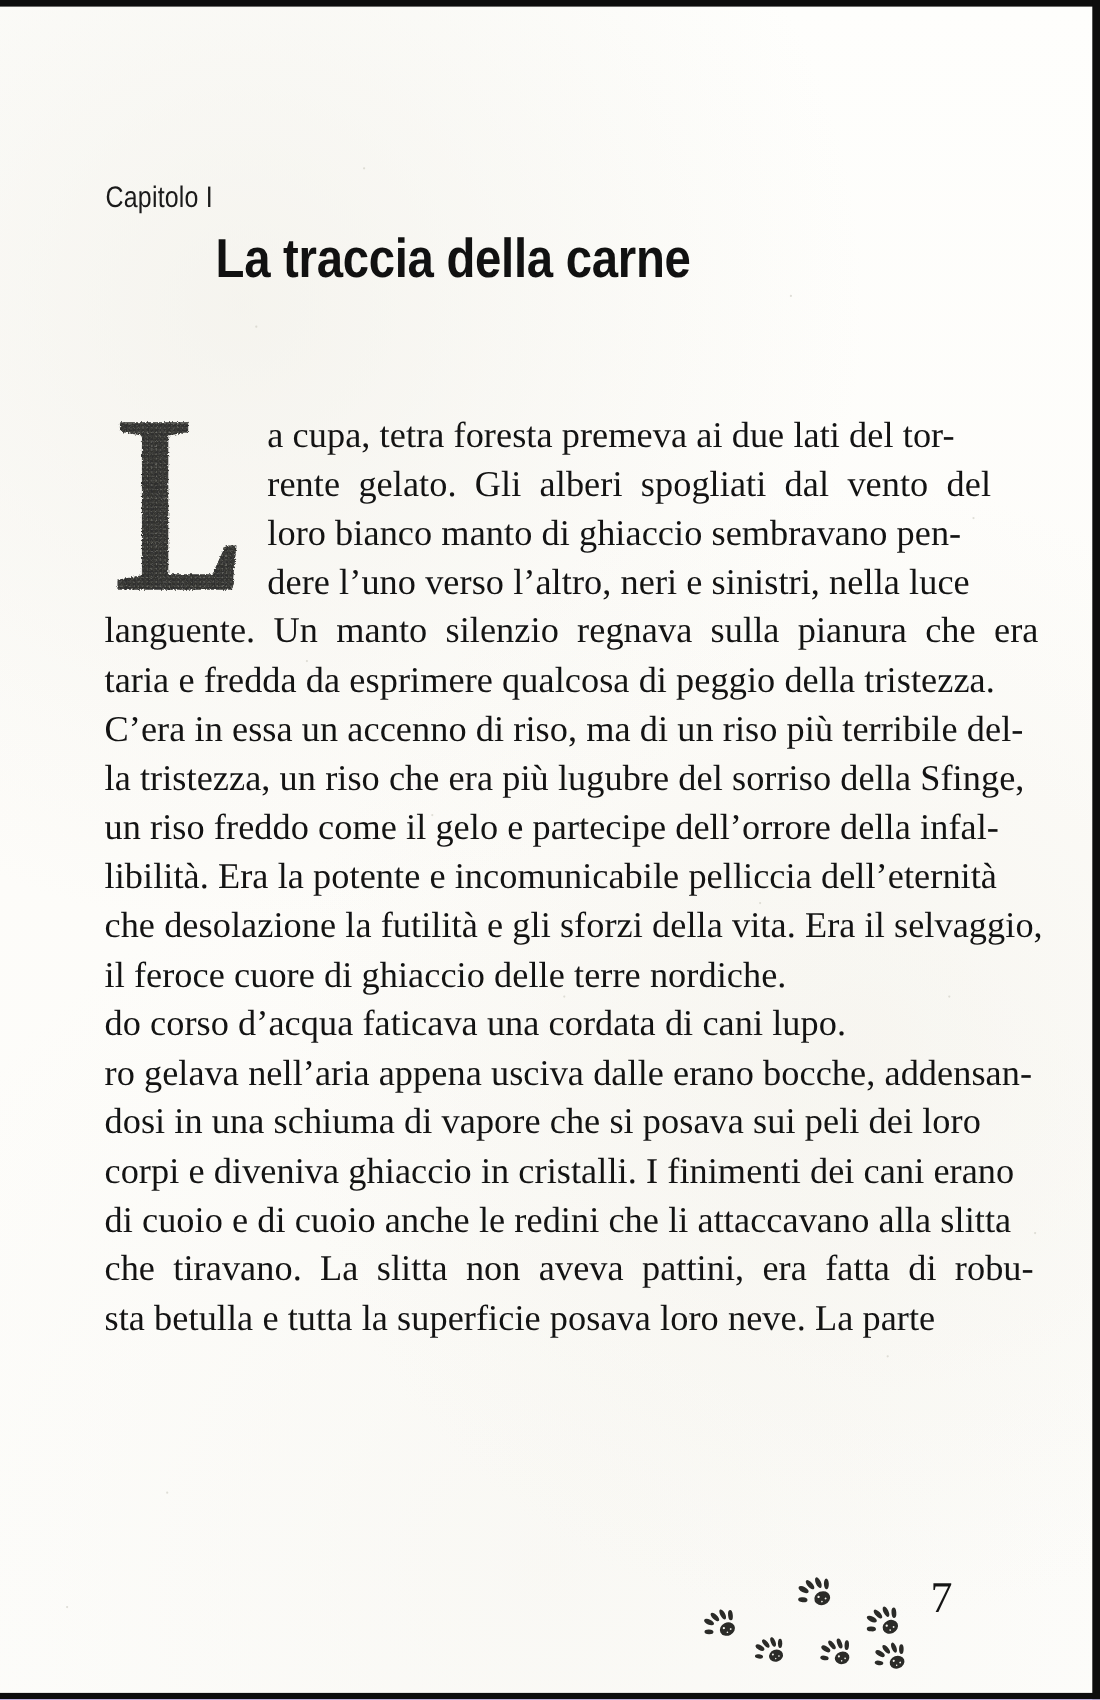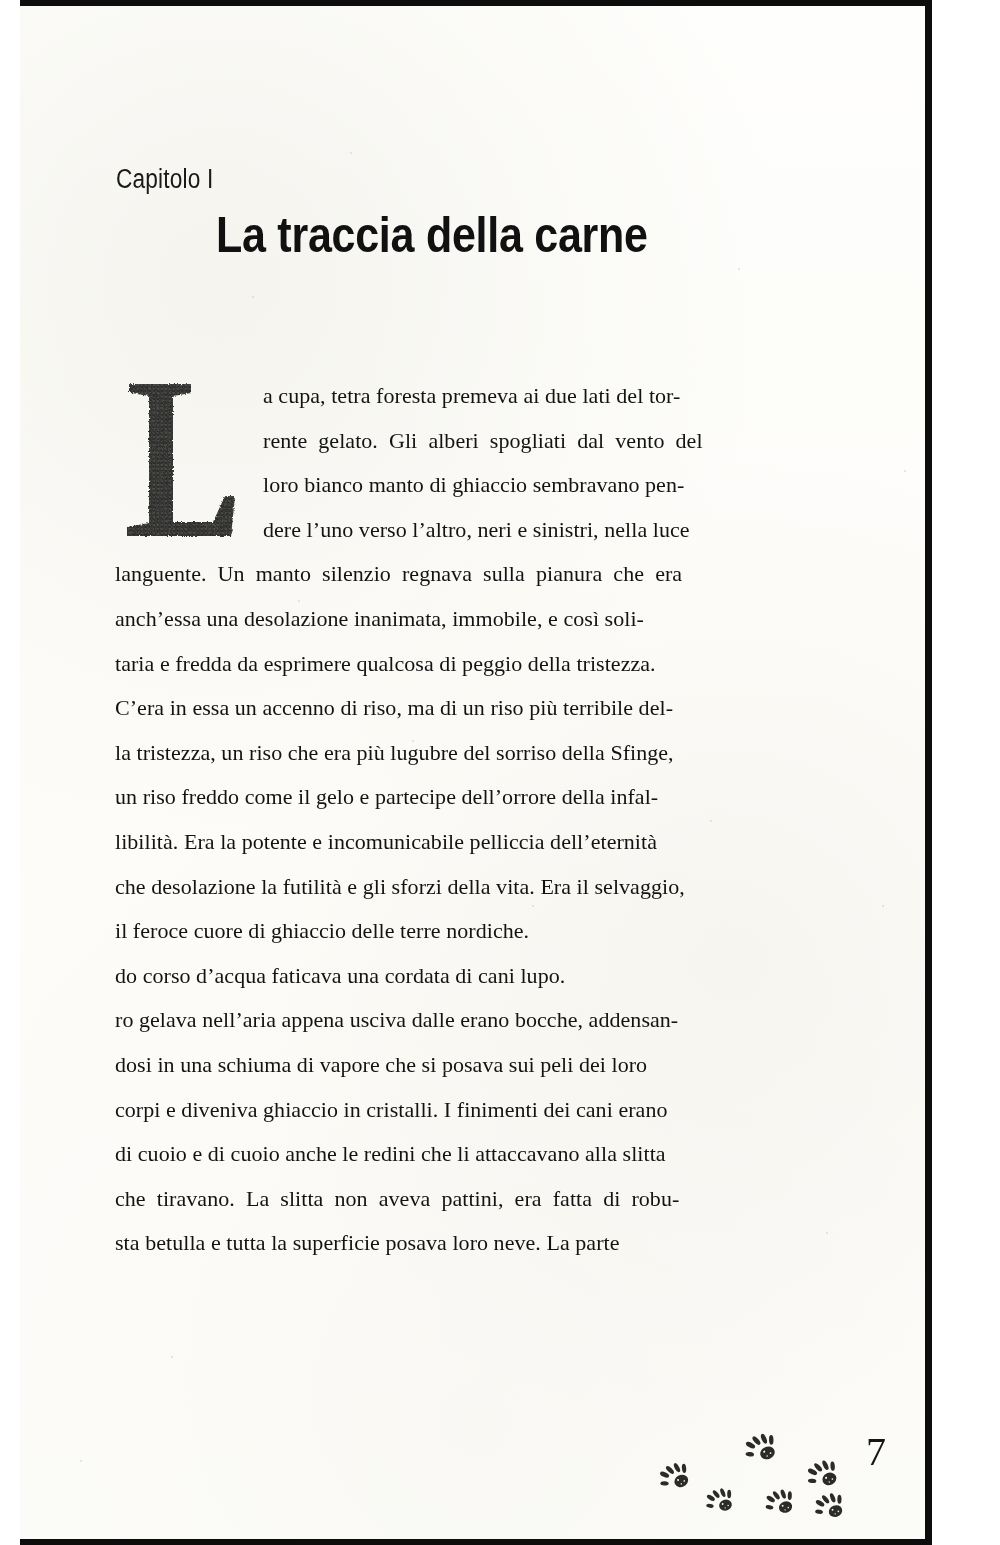--- a/index.html
+++ b/index.html
@@ -3,26 +3,25 @@
 <meta charset="utf-8">
 <style>
   html, body {
     margin: 0;
     padding: 0;
     background: #ffffff;
   }
 
   #page {
     position: relative;
-    width: 912px;
+    width: 1000px;
     height: 1545px;
     background: #8b5cf6;
     overflow: hidden;
     font-family: "Liberation Serif", "DejaVu Serif", serif;
-    margin-left: 20px;
   }
 
   
   #paper-tone {
     position: absolute;
     inset: 0;
     background:
       radial-gradient(circle at 22% 18%, rgba(238,236,228,0.55) 0%, rgba(255,255,255,0) 38%),
       radial-gradient(circle at 78% 62%, rgba(240,238,230,0.45) 0%, rgba(255,255,255,0) 42%),
       radial-gradient(circle at 50% 92%, rgba(243,241,234,0.40) 0%, rgba(255,255,255,0) 45%),
@@ -76,21 +75,21 @@
 
   
   #body-block {
     position: absolute;
     left: 95px;
     top: 374px;
     width: 782px;
   }
 
   .text-line {
-    font-size: 22px;
+    font-size: 33px;
     line-height: 44.6px;
     color: #131313;
     white-space: pre;
     letter-spacing: 0.05px;
   }
 
   
   .text-line.indented-by-cap {
     padding-left: 148px;
     box-sizing: border-box;
@@ -192,21 +191,20 @@
         </g>
       </svg>
     </div>
 
     <div id="lines-container">
         <div class="text-line indented-by-cap">a cupa, tetra foresta premeva ai due lati del tor-</div>
         <div class="text-line indented-by-cap">rente  gelato.  Gli  alberi  spogliati  dal  vento  del</div>
         <div class="text-line indented-by-cap">loro bianco manto di ghiaccio sembravano pen-</div>
         <div class="text-line indented-by-cap">dere l’uno verso l’altro, neri e sinistri, nella luce</div>
         <div class="text-line">languente.  Un  manto  silenzio  regnava  sulla  pianura  che  era</div>
-        <div class="text-line">anch’essa una desolazione inanimata, immobile, e così soli-</div>
         <div class="text-line">taria e fredda da esprimere qualcosa di peggio della tristezza.</div>
         <div class="text-line">C’era in essa un accenno di riso, ma di un riso più terribile del-</div>
         <div class="text-line">la tristezza, un riso che era più lugubre del sorriso della Sfinge,</div>
         <div class="text-line">un riso freddo come il gelo e partecipe dell’orrore della infal-</div>
         <div class="text-line">libilità. Era la potente e incomunicabile pelliccia dell’eternità</div>
         <div class="text-line">che desolazione la futilità e gli sforzi della vita. Era il selvaggio,</div>
         <div class="text-line">il feroce cuore di ghiaccio delle terre nordiche.</div>
         <div class="text-line">do corso d’acqua faticava una cordata di cani lupo.</div>
         <div class="text-line">ro gelava nell’aria appena usciva dalle erano bocche, addensan-</div>
         <div class="text-line">dosi in una schiuma di vapore che si posava sui peli dei loro</div>

